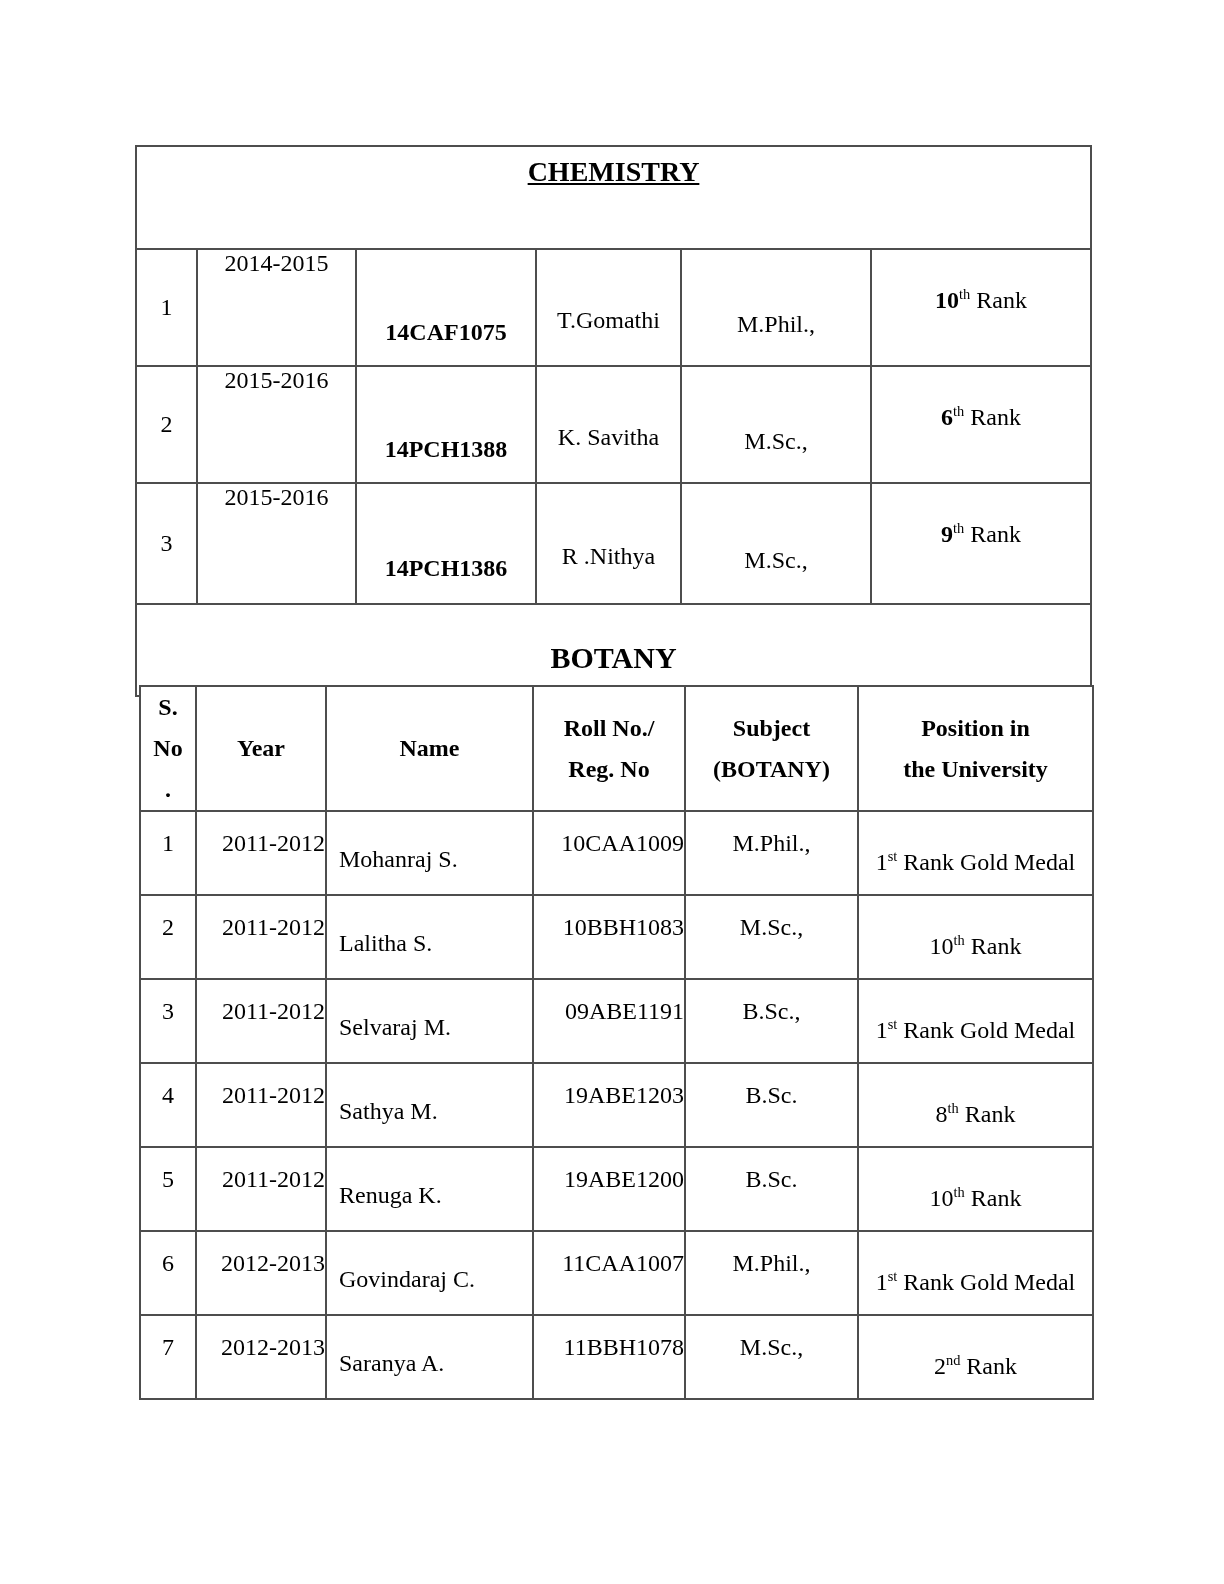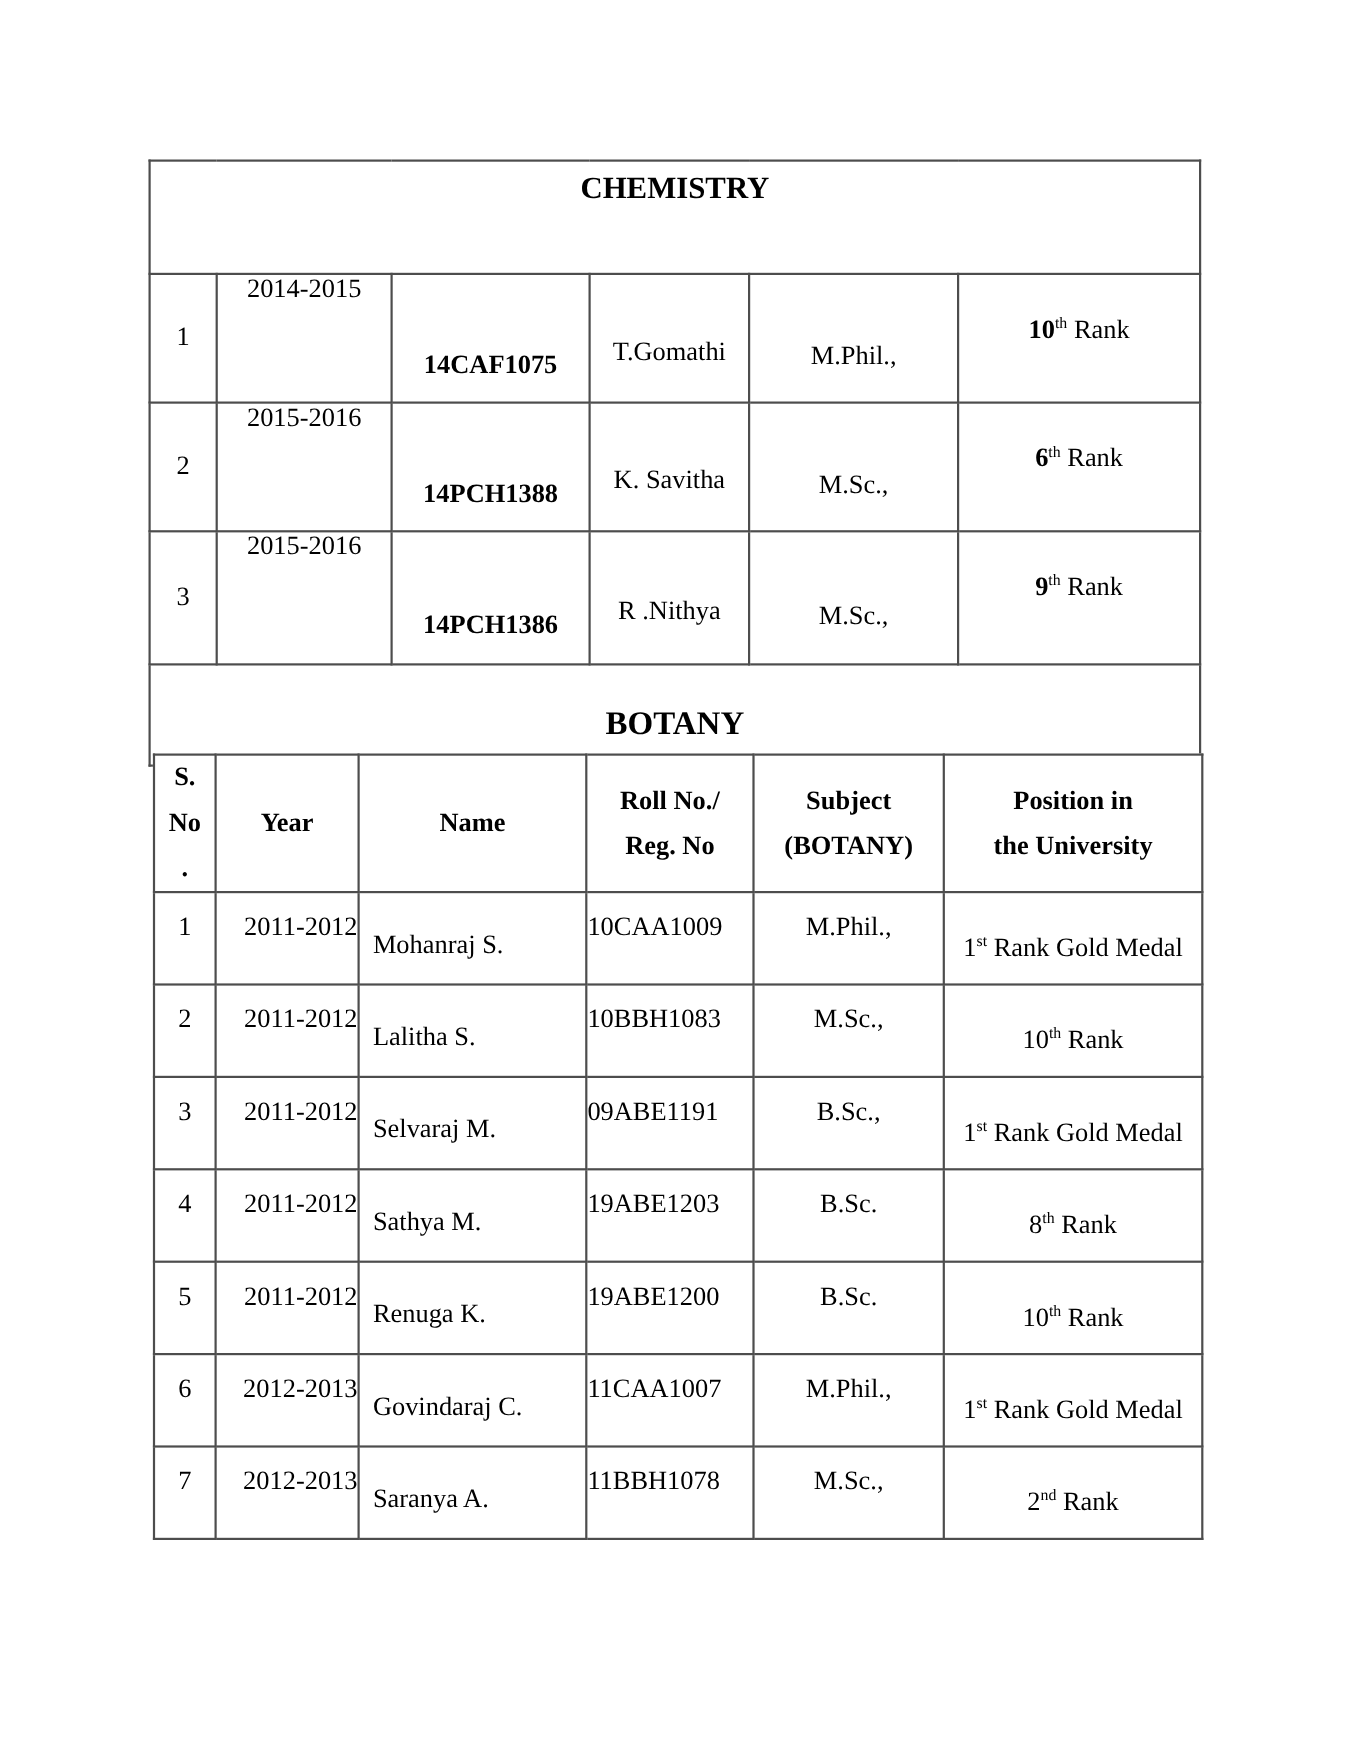--- a/index.html
+++ b/index.html
@@ -6,21 +6,21 @@
   html,body { background:#ffffff; }
   body {
     width:1224px; height:1584px; position:relative;
     font-family:"Liberation Serif", serif; color:#000;
   }
   table { border-collapse:collapse; table-layout:fixed; position:absolute; background:#fff; }
   td, th { border:2px solid #4d4d4d; overflow:hidden; font-size:24px; font-weight:normal; }
 
   
   .chem { left:135px; top:145px; width:955px; }
-  .chem .title-row { height:103px; }
+  .chem .title-row { height:103px;text-decoration:underline; }
   .section-title {
     text-align:center; vertical-align:top; padding-top:9px;
     font-weight:bold; font-size:28px;
   }
   .chem tbody.rows tr { height:117px; }
   .chem tbody.rows tr:nth-child(3) { height:121px; }
   .c-sno     { text-align:center; vertical-align:middle; }
   .c-year    { text-align:center; vertical-align:top; }
   .c-roll    { text-align:center; vertical-align:middle; padding-top:50px;font-weight:bold; }
   .c-name    { text-align:center; vertical-align:middle; padding-top:26px; }
@@ -38,21 +38,21 @@
   .bot { left:139px; top:685px; width:953px; }
   .bot thead tr { height:125px; }
   .b-head-cell {
     font-weight:bold; text-align:center; vertical-align:middle;
     line-height:1.7;
   }
   .bot tbody tr { height:84px; }
   .b-sno      { text-align:center; vertical-align:top; padding-top:18px; }
   .b-year     { text-align:right; vertical-align:top; padding-top:18px;margin-left:12px; }
   .b-name     { text-align:left;   vertical-align:top; padding-top:34px; padding-left:12px; }
-  .b-roll     { text-align:left; vertical-align:top; padding-top:18px; }
+  .b-roll     { text-align:right; vertical-align:top; padding-top:18px; }
   .b-subject  { text-align:center; vertical-align:top; padding-top:18px; }
   .b-position { text-align:center; vertical-align:bottom; padding-bottom:18px; }
 
   sup { font-size:0.6em; vertical-align:super; line-height:0; }
 </style>
 </head>
 <body>
 
 <table class="chem">
   <colgroup>

